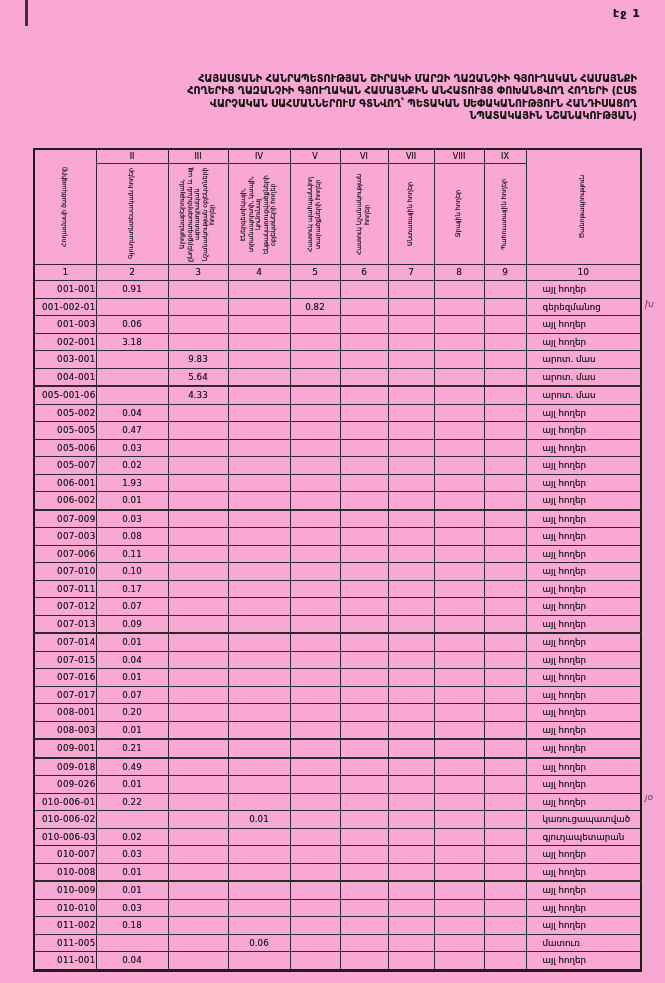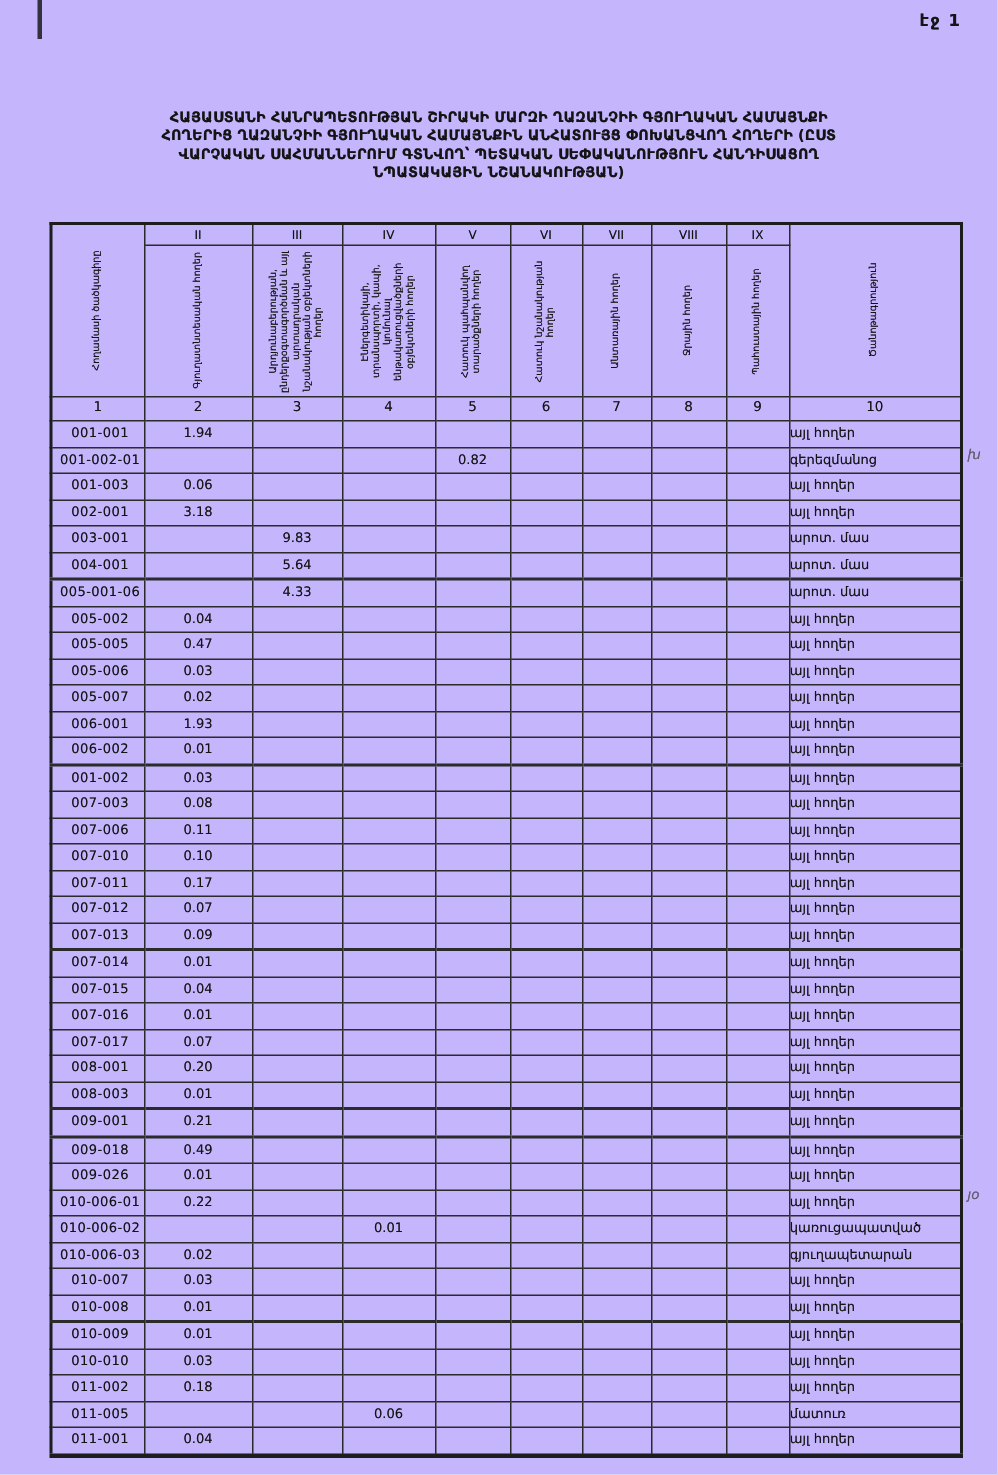--- a/index.html
+++ b/index.html
@@ -1,41 +1,41 @@
 <!DOCTYPE html>
 <html><head>
 <meta charset="utf-8">
 <style>
   html,body { margin:0; padding:0; background:#e9e9e7; }
   .page {
     position:relative;
     width:665px; height:983px;
     margin:0 auto;
-    background:#c4b5fd;
+    background:#f9a8d4;
     font-family:"DejaVu Sans", sans-serif;
     color:#141414;
     overflow:hidden;
     text-shadow:0 0 0.4px rgba(20,20,20,0.55);
   }
   .artifact-topleft {
     position:absolute; left:25px; top:0; width:3px; height:26px;
     background:#1a1a1a; opacity:0.85;
   }
   .page-num {
     position:absolute; top:7px; right:24px;
     font-size:11px; font-weight:bold; letter-spacing:1px;
   }
   .appendix {
     position:absolute; top:21px; left:270px; width:392px;
     text-align:center; font-weight:bold;
     font-size:10.5px; line-height:1.08;
   }
   .doc-title {
     position:absolute; top:73px; left:28px; width:609px;
-    text-align:center; font-weight:bold;
+    text-align:right; font-weight:bold;
     font-size:9.6px; line-height:1.3;
     letter-spacing:0.1px;
   }
   table.land-table {
     position:absolute; top:148px; left:33px;
     border-collapse:collapse;
     table-layout:fixed;
     background:transparent;
   }
   table.land-table td, table.land-table th {
@@ -61,23 +61,23 @@
     letter-spacing:0;
   }
   tr.numbers-row td {
     height:15px; text-align:center;
     font-size:9px; line-height:15px;
   }
   tbody td {
     height:16.5px; font-size:8.7px; line-height:16px;
     white-space:nowrap;
   }
-  tbody td.code-cell { text-align:center; padding-left:3px; letter-spacing:0.3px;margin-left:32px; }
+  tbody td.code-cell { text-align:right; padding-left:3px; letter-spacing:0.3px;margin-left:32px; }
   tbody td.val-cell  { text-align:center; }
-  tbody td.note-cell { text-align:left; padding-left:0; }
+  tbody td.note-cell { text-align:left; padding-left:16px; }
   tbody tr:nth-child(7n) td { border-top-width:2px; }
   tbody tr:nth-child(13n) td { border-bottom-width:2px; }
   .margin-mark {
     position:absolute; left:645px;
     font-size:9px; color:#4a4a4a; font-style:italic;
     opacity:0.8;
   }
   .mark0 { top:299px; }
   .mark1 { top:792px; }
 </style>
@@ -163,21 +163,21 @@
           <td>6</td>
           <td>7</td>
           <td>8</td>
           <td>9</td>
           <td>10</td>
         </tr>
       </thead>
     <tbody>
         <tr>
           <td class="code-cell">001-001</td>
-          <td class="val-cell">1.94</td>
+          <td class="val-cell">0.91</td>
           <td class="val-cell"></td>
           <td class="val-cell"></td>
           <td class="val-cell"></td>
           <td class="val-cell"></td>
           <td class="val-cell"></td>
           <td class="val-cell"></td>
           <td class="val-cell"></td>
           <td class="note-cell">այլ հողեր</td>
         </tr>
         <tr>
@@ -318,21 +318,21 @@
           <td class="val-cell"></td>
           <td class="val-cell"></td>
           <td class="val-cell"></td>
           <td class="val-cell"></td>
           <td class="val-cell"></td>
           <td class="val-cell"></td>
           <td class="val-cell"></td>
           <td class="note-cell">այլ հողեր</td>
         </tr>
         <tr>
-          <td class="code-cell">001-002</td>
+          <td class="code-cell">007-009</td>
           <td class="val-cell">0.03</td>
           <td class="val-cell"></td>
           <td class="val-cell"></td>
           <td class="val-cell"></td>
           <td class="val-cell"></td>
           <td class="val-cell"></td>
           <td class="val-cell"></td>
           <td class="val-cell"></td>
           <td class="note-cell">այլ հողեր</td>
         </tr>

